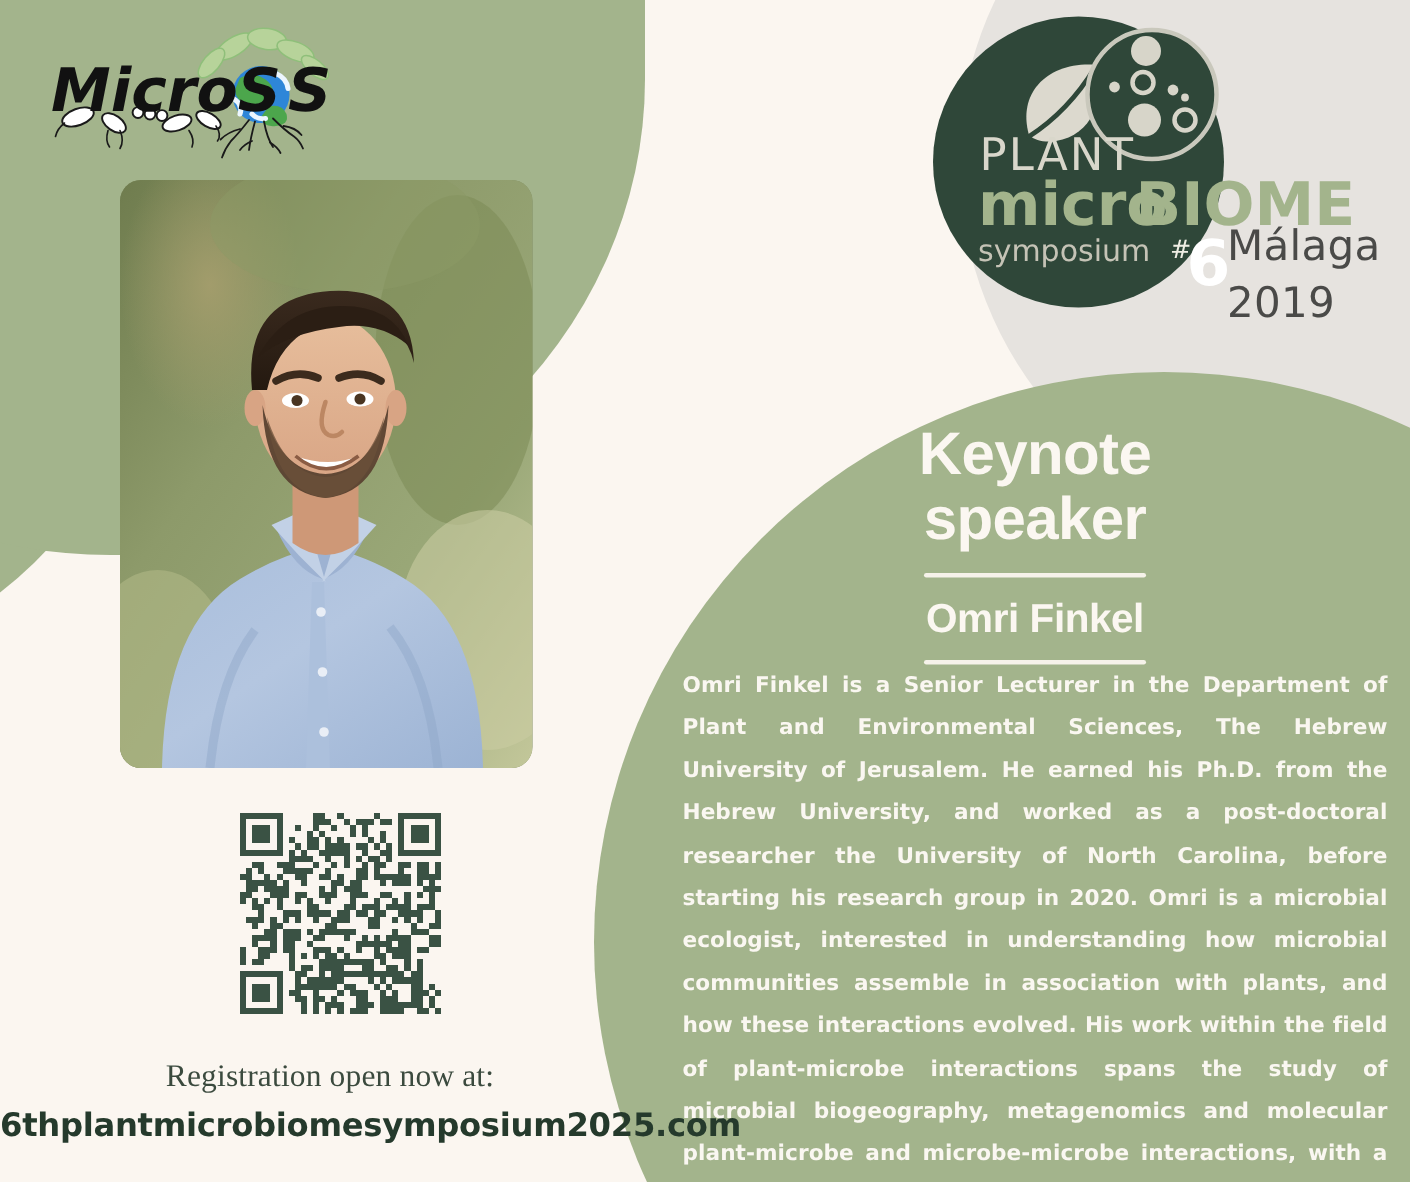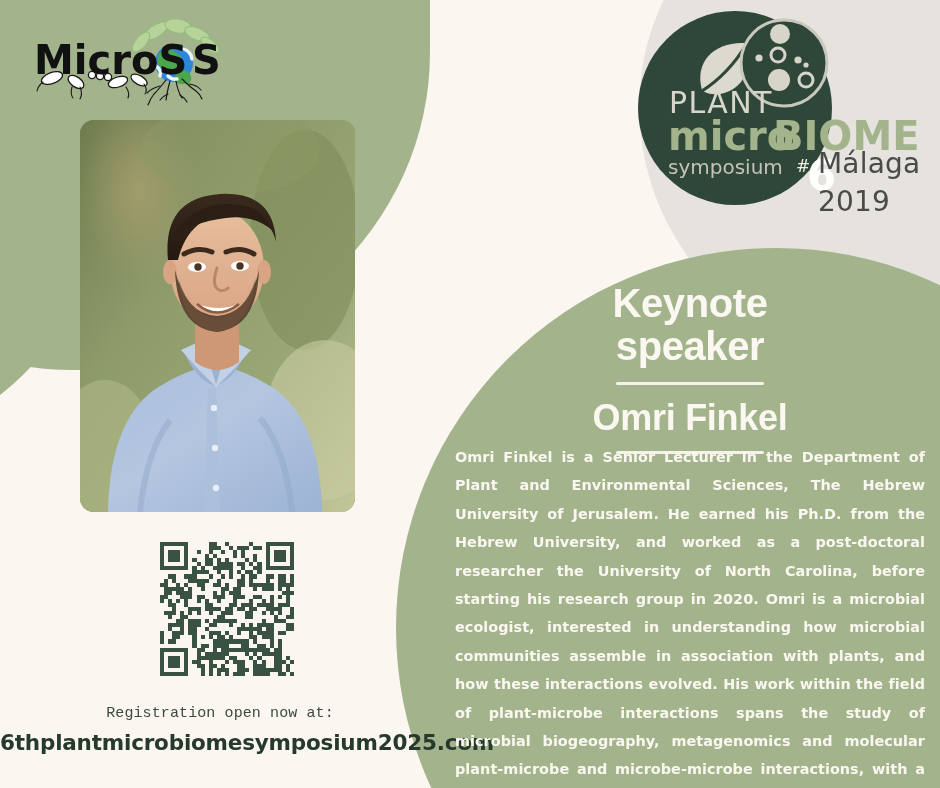--- a/index.html
+++ b/index.html
@@ -80,27 +80,28 @@
     background: #A3B48C;
   }
 
   
   .microsos {
     position: absolute;
     left: 34px;
     top: 18px;
     width: 200px;
     height: 92px;
+    font-style: italic;
   }
   .microsos svg { display: block; }
 
   
   .pmb-logo {
     position: absolute;
-    left: 628px;
+    left: 612px;
     top: 10px;
     width: 312px;
     height: 215px;
   }
   .pmb-logo svg { display: block; }
 
   .malaga {
     position: absolute;
     left: 818px;
     top: 145px;
@@ -137,22 +138,22 @@
   
   .reg-block {
     position: absolute;
     left: 0;
     top: 705px;
     width: 440px;
     text-align: center;
   }
   .reg-line {
     color: #3B4A3E;
-    font-size: 15px;
-    font-family: Liberation Mono, monospace;
+    font-size: 21px;
+    font-family: Liberation Serif, serif;
     letter-spacing: .1px;
   }
   .reg-url {
     margin-top: 8px;
     color: #253A2C;
     font-size: 21.5px;
     font-weight: bold;
     letter-spacing: -.2px;
     font-family: "DejaVu Sans", sans-serif;
   }
@@ -175,21 +176,21 @@
   }
   .rule {
     width: 148px;
     height: 3px;
     background: #F6F2EA;
     margin: 14px auto 12px;
     border-radius: 2px;
   }
   .speaker-name {
     color: #FBF7F1;
-    font-size: 36px;
+    font-size: 27px;
     font-weight: bold;
     letter-spacing: -.3px;
   }
   .rule2 {
     width: 148px;
     height: 3px;
     background: #F6F2EA;
     margin: 12px auto 0;
     border-radius: 2px;
   }

